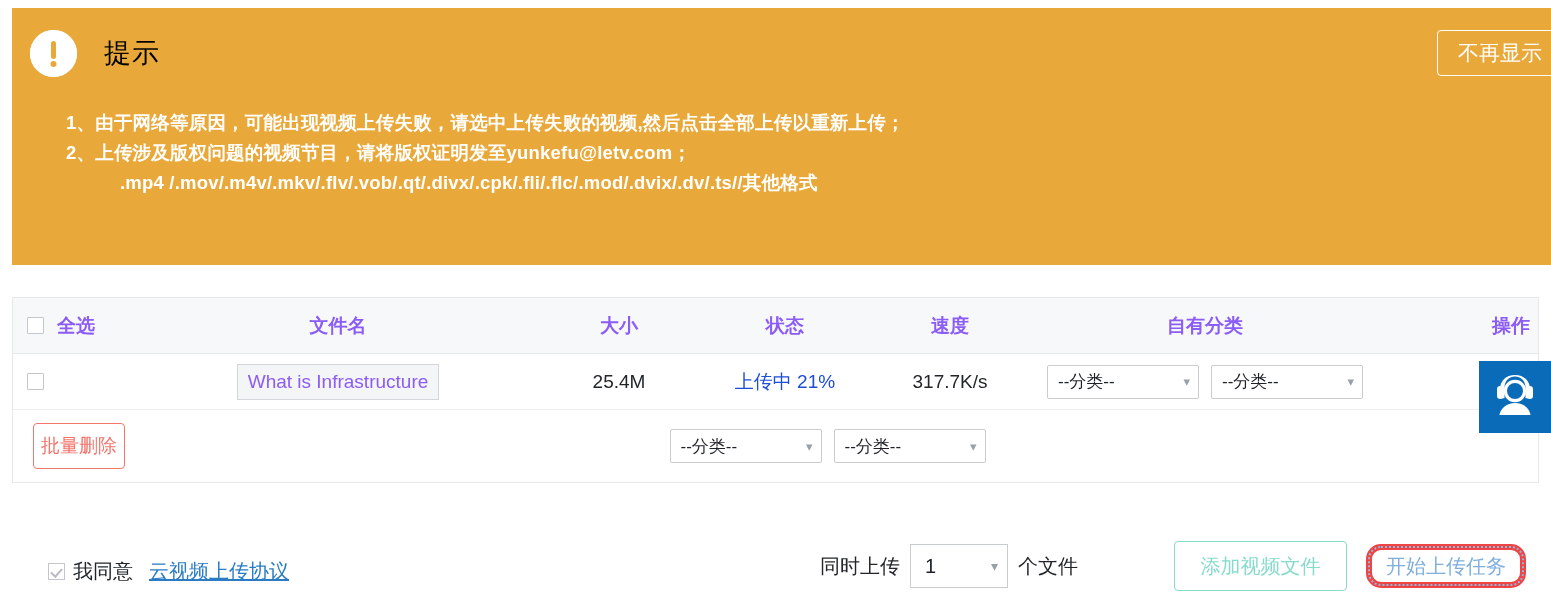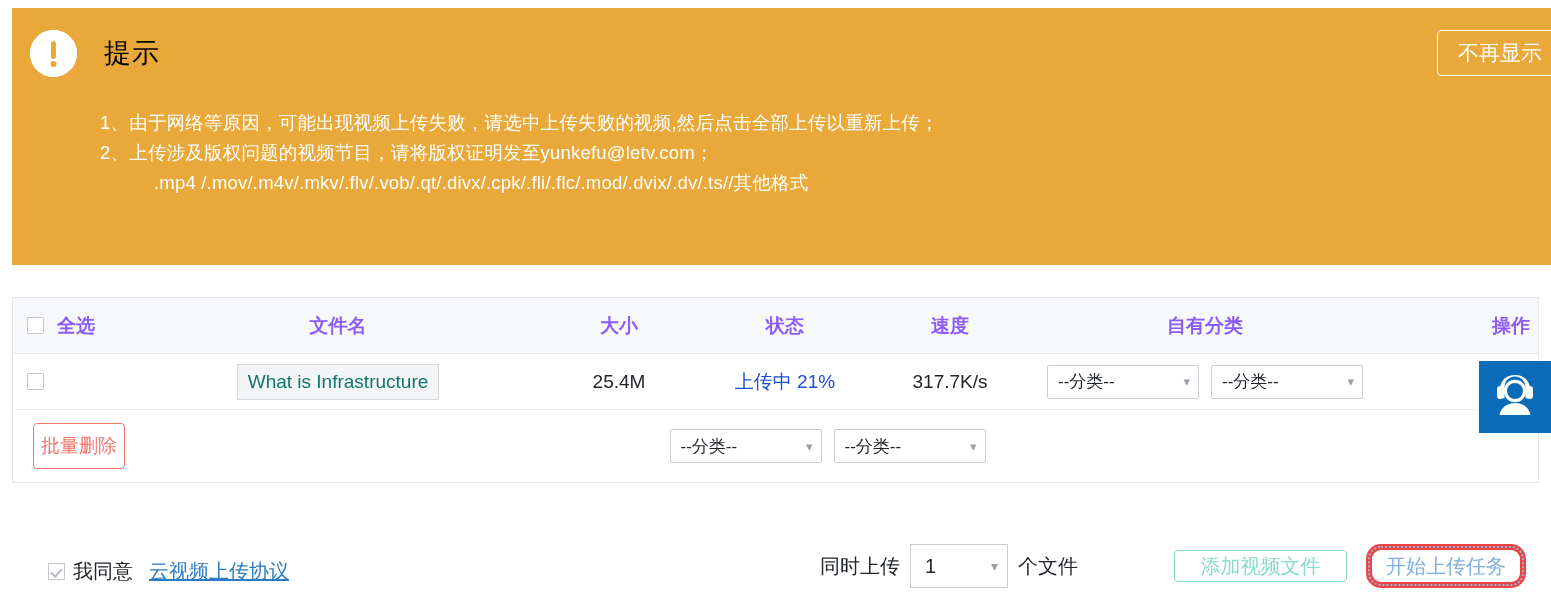--- a/index.html
+++ b/index.html
@@ -58,21 +58,22 @@
     border: 1px solid #ffffff;
     border-radius: 4px;
     color: #ffffff;
     font-size: 21px;
     background: transparent;
     white-space: nowrap;
     text-align: left;
     cursor: pointer;
   }
   .notice-body {
-    padding: 28px 0 0 88px;
+    padding: 28px 0 0 54px;
+    font-weight: bold;
   }
   .notice-line {
     color: #ffffff;
     font-size: 18.5px;
     line-height: 30px;
     white-space: nowrap;
     letter-spacing: .2px;
   }
   .notice-line .cont {
     display: block;
@@ -128,21 +129,21 @@
     display: inline-block;
     cursor: pointer;
   }
 
   .fname-box {
     display: inline-block;
     border: 1px solid #d3d6da;
     background: #f4f5f6;
     padding: 4px 10px;
     font-size: 19px;
-    color: #0f766e;
+    color: #8b5cf6;
     line-height: 26px;
     cursor: text;
   }
 
   .state-up { color: #1d4ed8; font-size: 19px; white-space: nowrap;}
 
   .sel {
     width: 152px;
     height: 34px;
     border: 1px solid #c9cdd3;
@@ -235,21 +236,21 @@
     font-size: 20px;
     color: #1f2329;
     cursor: pointer;
   }
   .sel-num .chev { color: #9aa0a7; font-size: 14px; }
 
   .btn-add {
     position: absolute;
     left: 1174px;
     width: 173px;
-    height: 32px;
+    height: 50px;
     border: 1px solid #86dbcb;
     border-radius: 4px;
     background: #ffffff;
     color: #86dbcb;
     font-size: 20px;
     cursor: pointer;
     font-family: "Liberation Sans", "DejaVu Sans", sans-serif;
   }
   .btn-start {
     position: absolute;

